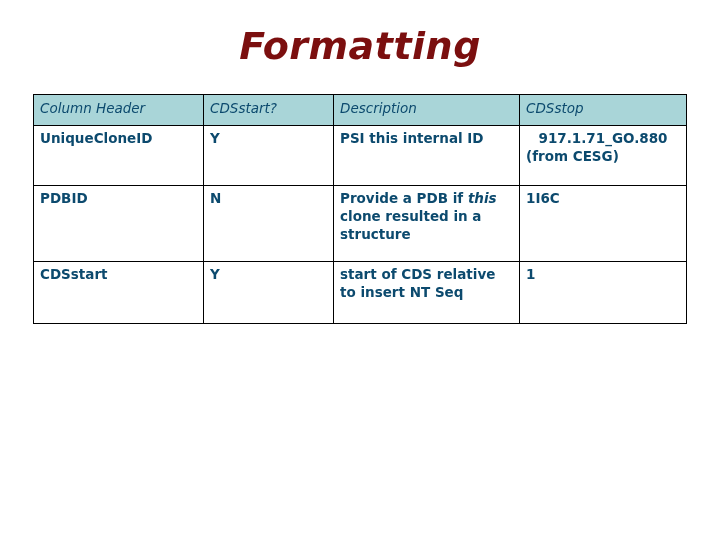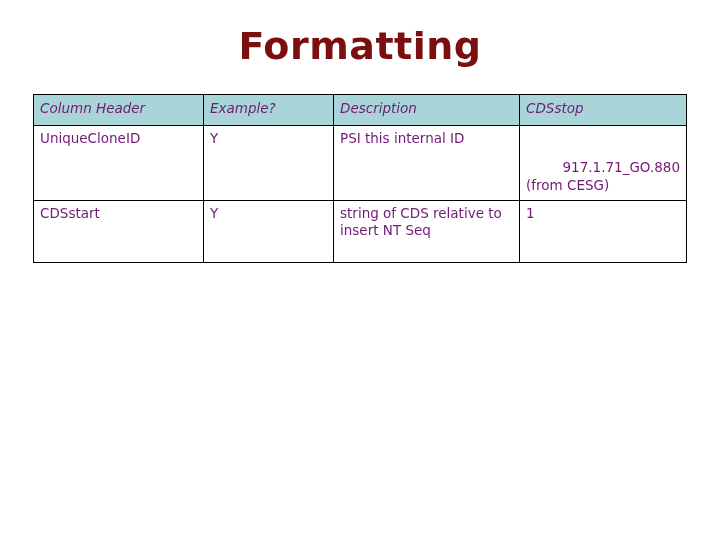--- a/index.html
+++ b/index.html
@@ -18,44 +18,45 @@
 
   
   #slide-title {
     position: absolute;
     left: 0;
     top: 26px;
     width: 720px;
     text-align: center;
     font-family: "DejaVu Sans", "Liberation Sans", sans-serif;
     font-size: 38px;
+    font-style: italic;
     font-weight: 700;
     letter-spacing: 0.5px;
     color: #7b0f0f;
     line-height: 1.1;
   }
 
   
   #format-table {
     position: absolute;
     left: 33px;
     top: 94px;
     width: 653px;
     border-collapse: collapse;
     table-layout: fixed;
     font-size: 13.5px;
-    color: #701a75;
+    color: #0c4a6e;
   }
   #format-table td,
   #format-table th {
     border: 1px solid #000000;
     padding: 4px 6px 5px 6px;
     vertical-align: top;
     line-height: 1.32;
-    font-weight: 400;
+    font-weight: 700;
     text-align: left;
   }
 
   
   #format-table thead th {
     background: #a9d5d8;
     font-style: italic;
     font-weight: 400;
     font-size: 13.5px;
     padding-top: 5px;
@@ -69,21 +70,21 @@
   .col-desc  { width: 186px; }
   .col-ex    { width: 167px; }
 
   
   .cell-name   { font-weight: 700; }
   .cell-req    { font-weight: 400; }
   .cell-desc   { text-align: right; }
   .cell-ex     { text-align: left; overflow: hidden; white-space: nowrap; }
   .cell-ex.wrapcell { white-space: normal; }
   .cell-ex .sub-right { display: block; text-align: left; white-space: nowrap; }
-  .cell-ex .sub-left  { display: block; text-align: right; margin-top: 29px; }
+  .cell-ex .sub-left  { display: block; text-align: center; }
 
   .em { font-style: italic; }
 
   
   .row-h1 td { height: 50px; }
   .row-h2 td { height: 48px; }
   .row-h3 td { height: 66px; }
   .row-h4 td { height: 68px; }
   .row-h5 td { height: 52px; }
   .row-h6 td { height: 54px; }
@@ -96,46 +97,52 @@
 <table id="format-table">
   <colgroup>
     <col class="col-name">
     <col class="col-req">
     <col class="col-desc">
     <col class="col-ex">
   </colgroup>
   <thead>
     <tr>
       <th>Column Header</th>
-      <th>Example?</th>
+      <th>CDSstart?</th>
       <th>Description</th>
       <th>CDSstop</th>
     </tr>
   </thead>
   <tbody>
 
     <tr class="row-h1">
       <td class="cell-name">UniqueCloneID</td>
       <td class="cell-req">Y</td>
       <td class="cell-desc">
         <span>PSI this internal ID</span>
       </td>
       <td class="cell-ex wrapcell">
         <span class="sub-left">917.1.71_GO.880</span>
         <span class="sub-right">(from CESG)</span>
       </td>
     </tr>
 
 
+    <tr class="row-h3">
+      <td class="cell-name">PDBID</td>
+      <td class="cell-req">N</td>
+      <td class="cell-desc"><span>Provide a PDB if </span><span class="em">this</span><span> clone resulted in a structure</span></td>
+      <td class="cell-ex">1I6C</td>
+    </tr>
 
 
     <tr class="row-h5">
       <td class="cell-name">CDSstart</td>
       <td class="cell-req">Y</td>
       <td class="cell-desc">
-        <span>string of CDS relative to insert NT Seq</span>
+        <span>start of CDS relative to insert NT Seq</span>
       </td>
       <td class="cell-ex">1</td>
     </tr>
 
 
   </tbody>
 </table>
 
 </body></html>

